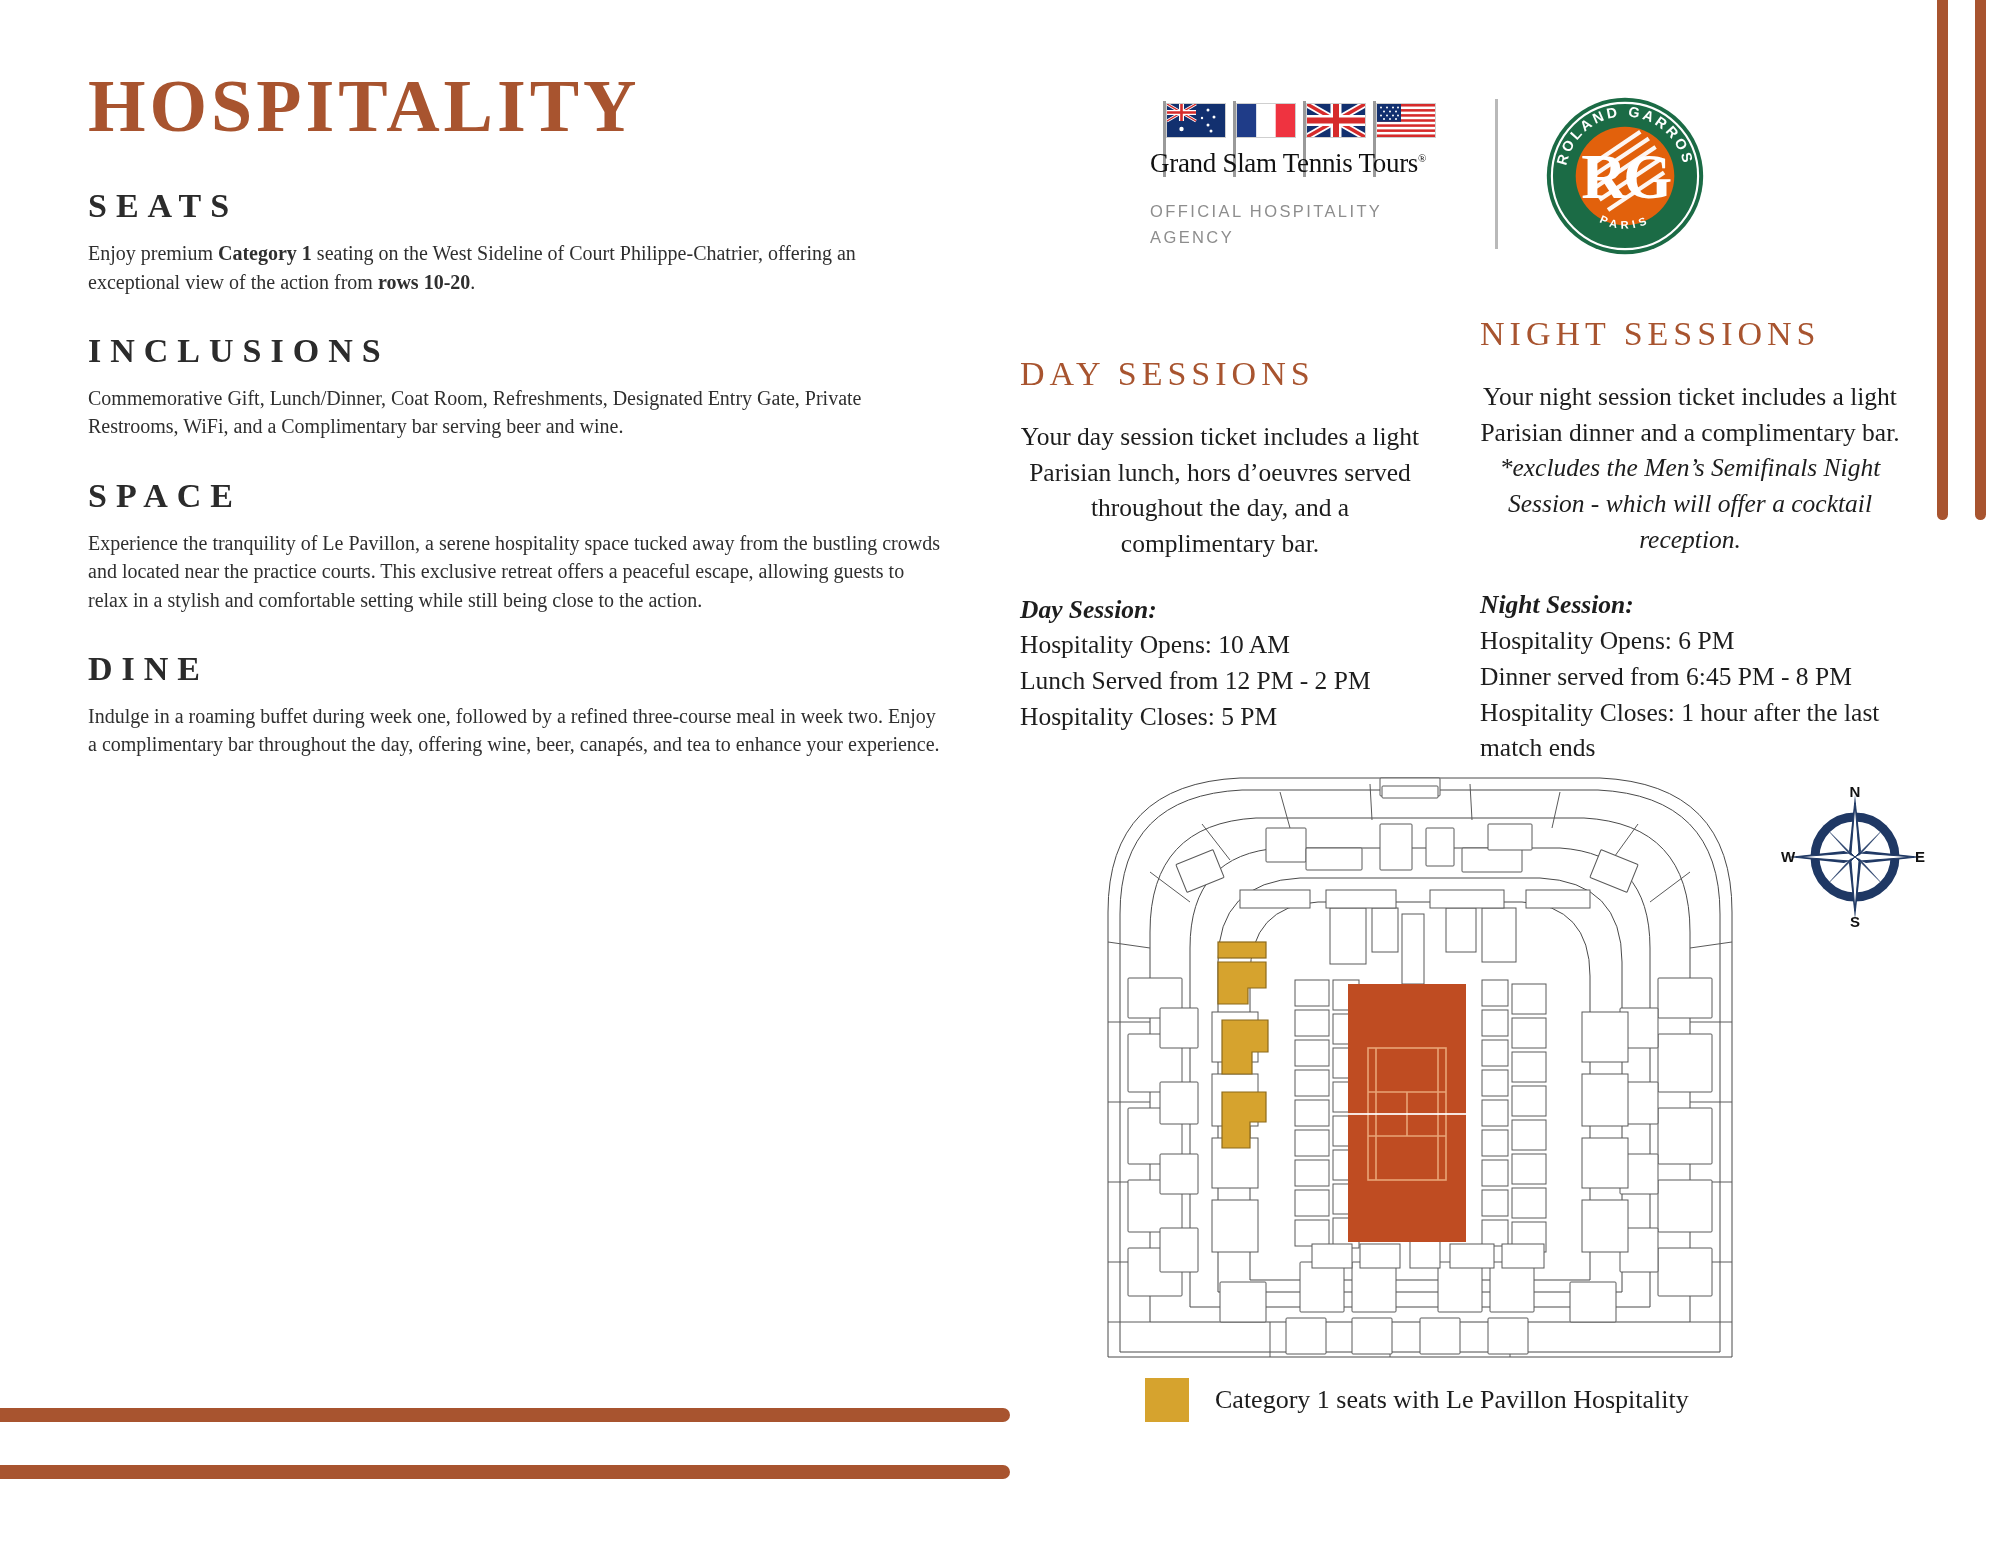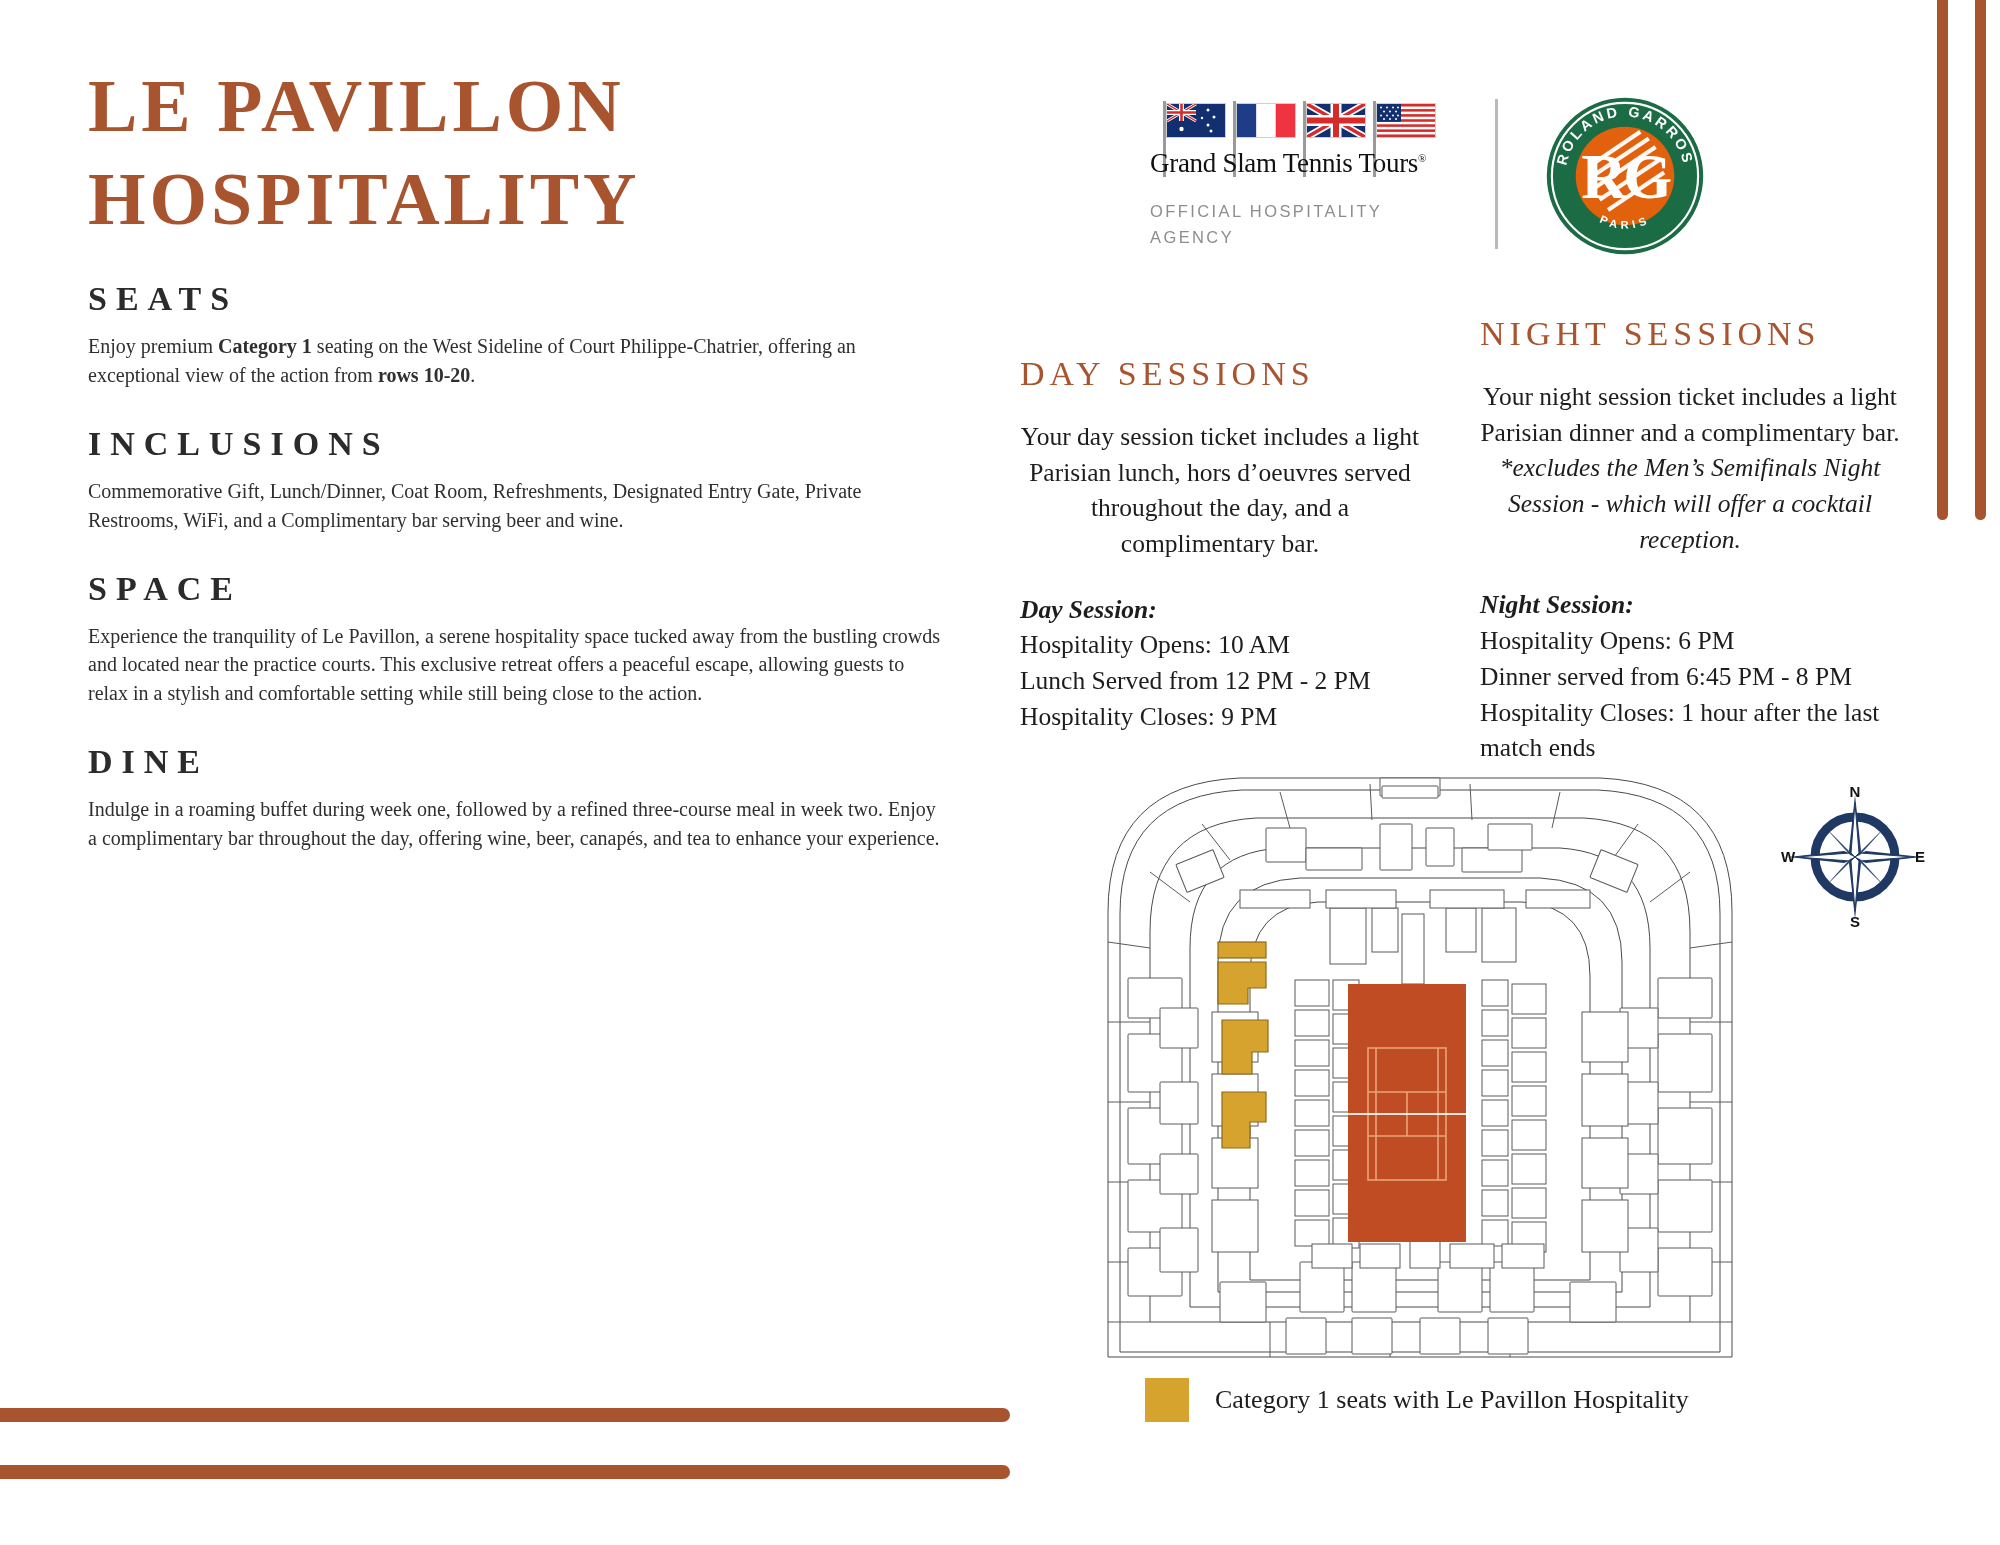--- a/index.html
+++ b/index.html
@@ -93,21 +93,20 @@
 
   <div class="bar-v" style="left: 1937px; top: -10px; width: 11px; height: 530px; background: rgb(168, 84, 47);"></div>
   <div class="bar-v" style="left: 1975px; top: -10px; width: 11px; height: 530px; background: rgb(168, 84, 47);"></div>
 
   <div class="bar-h" style="left: -10px; top: 1408px; width: 1020px; height: 14px; background: rgb(168, 84, 47);"></div>
   <div class="bar-h" style="left: -10px; top: 1465px; width: 1020px; height: 14px; background: rgb(168, 84, 47);"></div>
 
   <div class="left-col">
 
     <h1 class="main-title" style="color: rgb(168, 84, 47);">
-      <span class="tline">LE PAVILLON</span>
       <span class="tline">HOSPITALITY</span>
     </h1>
 
     <div class="sect-block">
       <h2 class="sect-head">SEATS</h2>
       <p class="sect-body">Enjoy premium <b>Category 1</b> seating on the West Sideline of Court Philippe-Chatrier, offering an exceptional view of the action from <b>rows 10-20</b>.</p>
     </div>
 
     <div class="sect-block">
       <h2 class="sect-head">INCLUSIONS</h2>
@@ -256,21 +255,21 @@
     </div>
   </div>
 
   <div class="col-day">
     <h2 class="col-head" style="color: rgb(168, 84, 47);">DAY SESSIONS</h2>
     <p class="col-body">Your day session ticket includes a light Parisian lunch, hors d’oeuvres served throughout the day, and a complimentary bar.</p>
     <div class="sched">
       <span class="lbl">Day Session:</span>
       <div>Hospitality Opens: 10 AM</div>
       <div>Lunch Served from 12 PM - 2 PM</div>
-      <div>Hospitality Closes: 9 PM</div>
+      <div>Hospitality Closes: 5 PM</div>
     </div>
   </div>
 
   <div class="col-night">
     <h2 class="col-head" style="color: rgb(168, 84, 47);">NIGHT SESSIONS</h2>
     <p class="col-body"><span>Your night session ticket includes a light Parisian dinner and a complimentary bar. </span><i>*excludes the Men’s Semifinals Night Session - which will offer a cocktail reception.</i></p>
     <div class="sched">
       <span class="lbl">Night Session:</span>
       <div>Hospitality Opens: 6 PM</div>
       <div>Dinner served from 6:45 PM - 8 PM</div>

